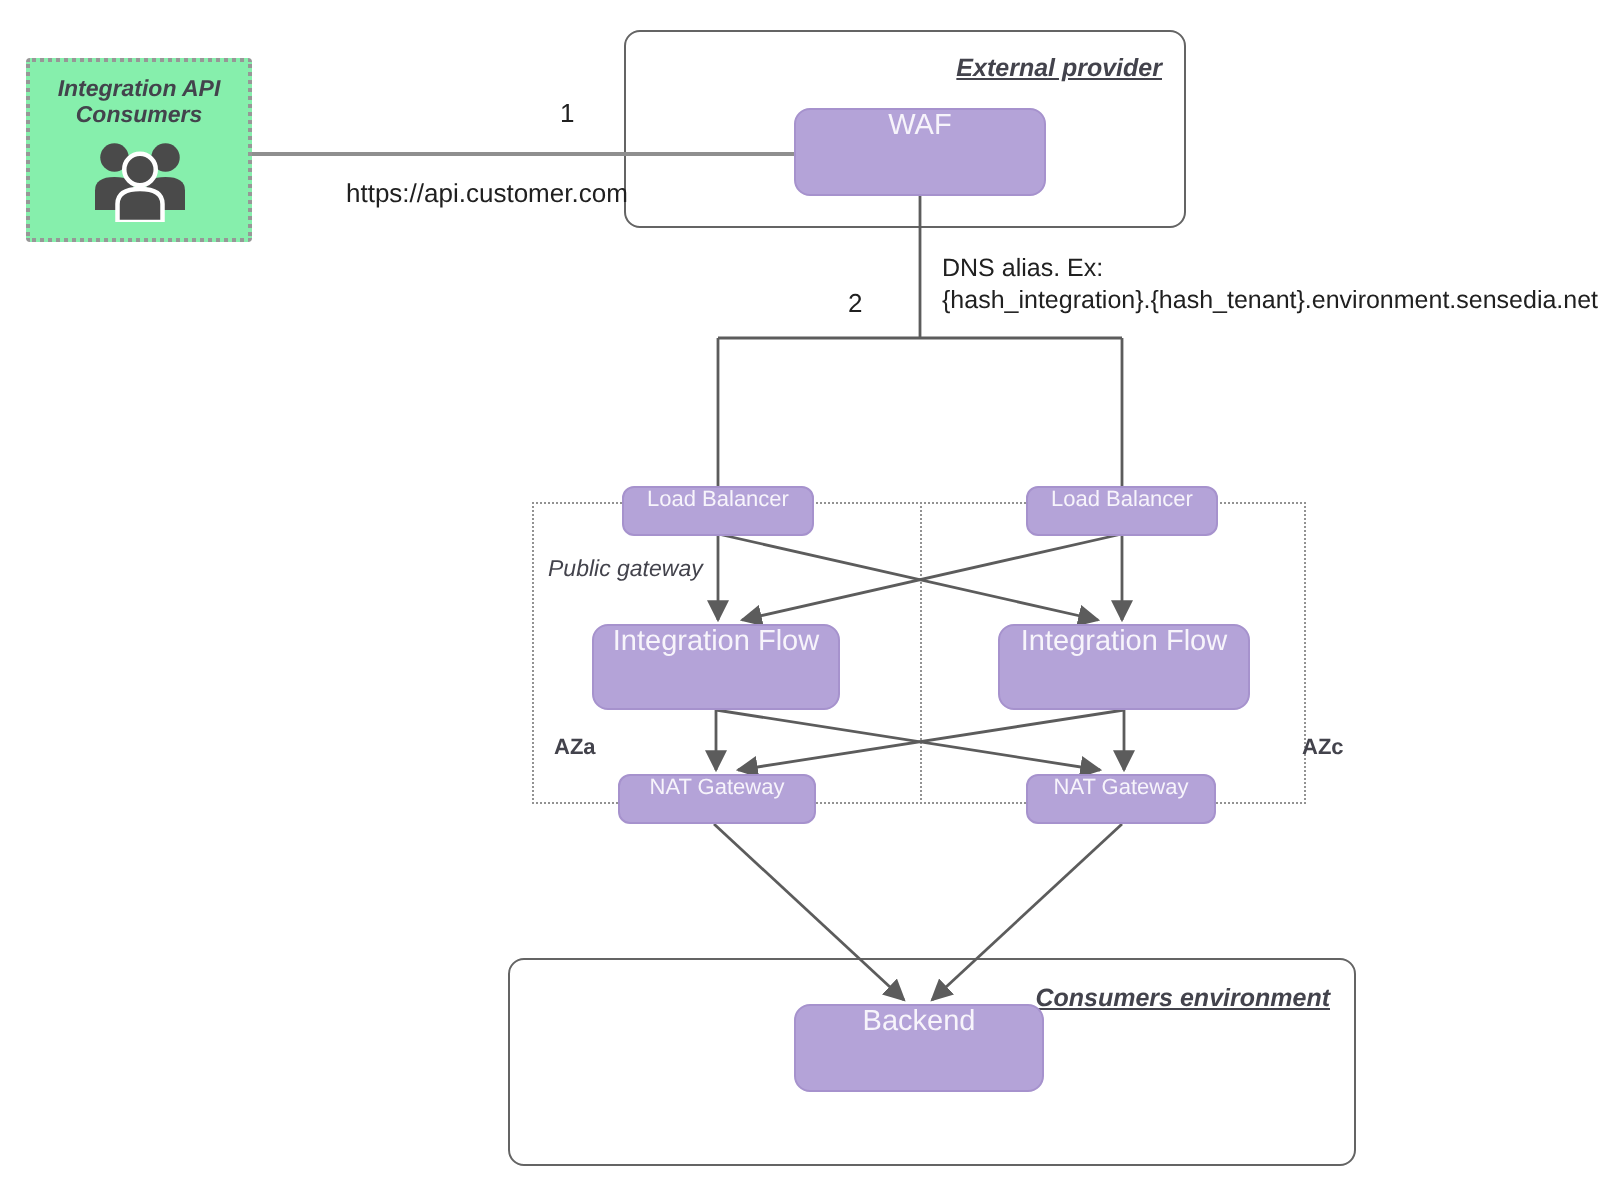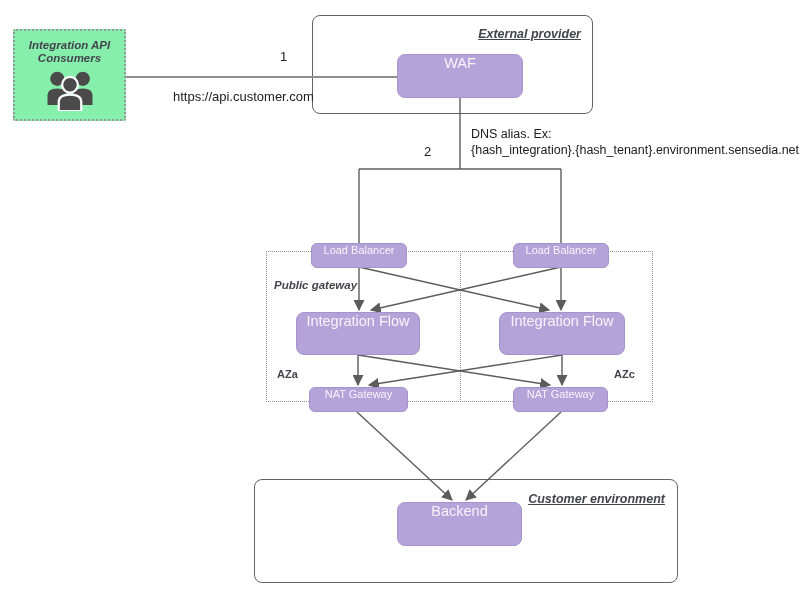--- a/index.html
+++ b/index.html
@@ -29,21 +29,21 @@
   .consumers-icon{margin-top:4px;}
 
   
   .node{position:absolute;display:flex;align-items:flex-start;justify-content:center;background:var(--node-fill);border:1px solid var(--node-border);color:var(--node-text);text-align:center;}
   .node.big{border-radius:8px;font-size:14.5px;}
   .node.small{border-radius:6px;font-size:11px;}
 
   
   .dotted-zone{position:absolute;left:266px;top:251px;width:387px;height:151px;border:1.5px dotted var(--dotted-border);}
   .divider{position:absolute;left:460px;top:251px;height:151px;width:0;border-left:1.5px dotted var(--dotted-border);}
-  .zone-label{position:absolute;font-size:11.5px;font-weight:bold;font-style:italic;color:var(--label-color);white-space:nowrap;text-align:center;}
+  .zone-label{position:absolute;font-size:11.5px;font-weight:normal;font-style:italic;color:var(--label-color);white-space:nowrap;text-align:center;}
   .az-label{position:absolute;font-size:11px;font-weight:bold;color:var(--label-color);white-space:nowrap;}
 
   
   .annotation{position:absolute;font-size:13px;color:var(--annotation-color);white-space:nowrap;}
   .annotation.multiline{font-size:12.5px;line-height:16px;}
 
   
   svg.edges{position:absolute;left:0;top:0;width:807px;height:599px;pointer-events:none;}
   .edge{stroke:var(--line-color);stroke-width:1.4;fill:none;}
   .edge.consumer{stroke:var(--consumer-line-color);stroke-width:2;}
@@ -55,28 +55,28 @@
 <body>
 
 <div class="stage">
 
   <div class="container" style="left:312px;top:15px;width:281px;height:99px;">
     <div class="container-label" style="right:11px;top:11px;">External provider</div>
   </div>
 
 
   <div class="container" style="left:254px;top:479px;width:424px;height:104px;">
-    <div class="container-label" style="right:12px;top:12px;">Customer environment</div>
+    <div class="container-label" style="right:12px;top:12px;">Consumers environment</div>
   </div>
 
   <div class="dotted-zone"></div>
   <div class="divider"></div>
   <div class="zone-label" style="left:274px;top:279px;">Public gateway</div>
   <div class="az-label" style="left:277px;top:368px;">AZa</div>
-  <div class="az-label" style="left:614px;top:368px;">AZc</div>
+  <div class="az-label" style="left:651px;top:368px;">AZc</div>
 
   <svg class="edges" viewBox="0 0 807 599">
     <defs>
       <marker id="arrow" viewBox="0 0 10 10" refX="9" refY="5" markerWidth="11" markerHeight="11" markerUnits="userSpaceOnUse" orient="auto">
         <path class="arrowhead" d="M0,0 L10,5 L0,10 Z"></path>
       </marker>
     </defs>
 
     <path class="edge consumer" d="M126,77 H397"></path>
 

